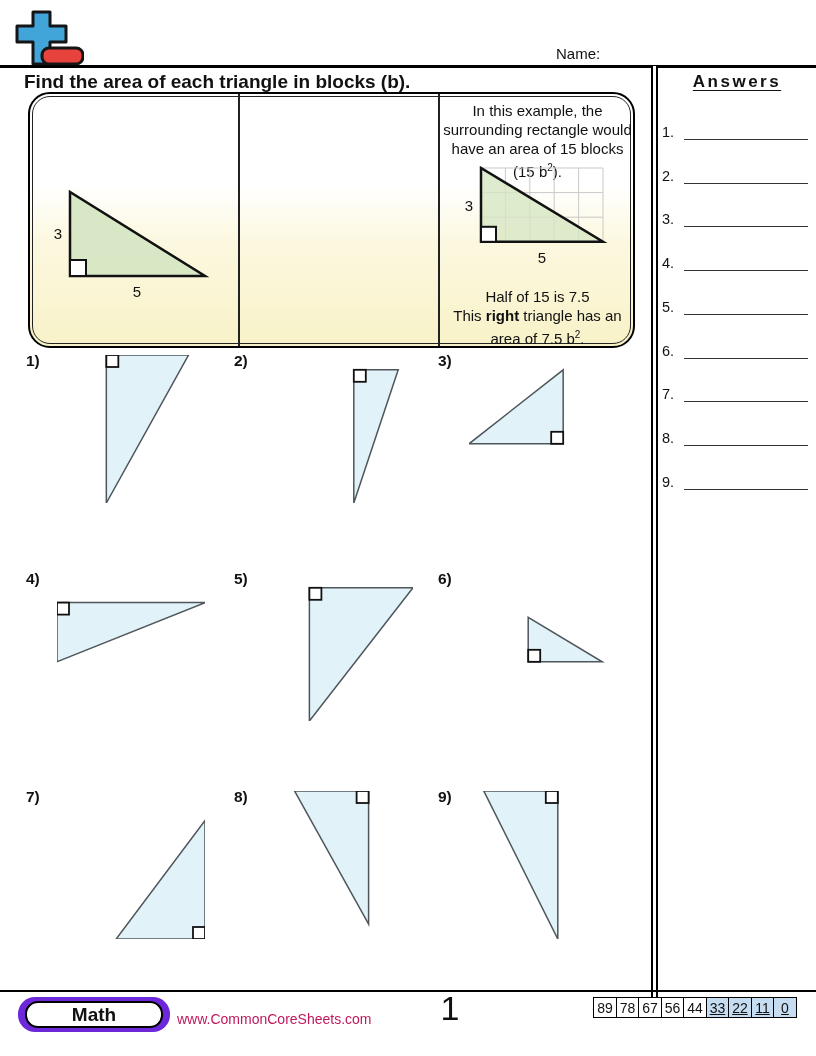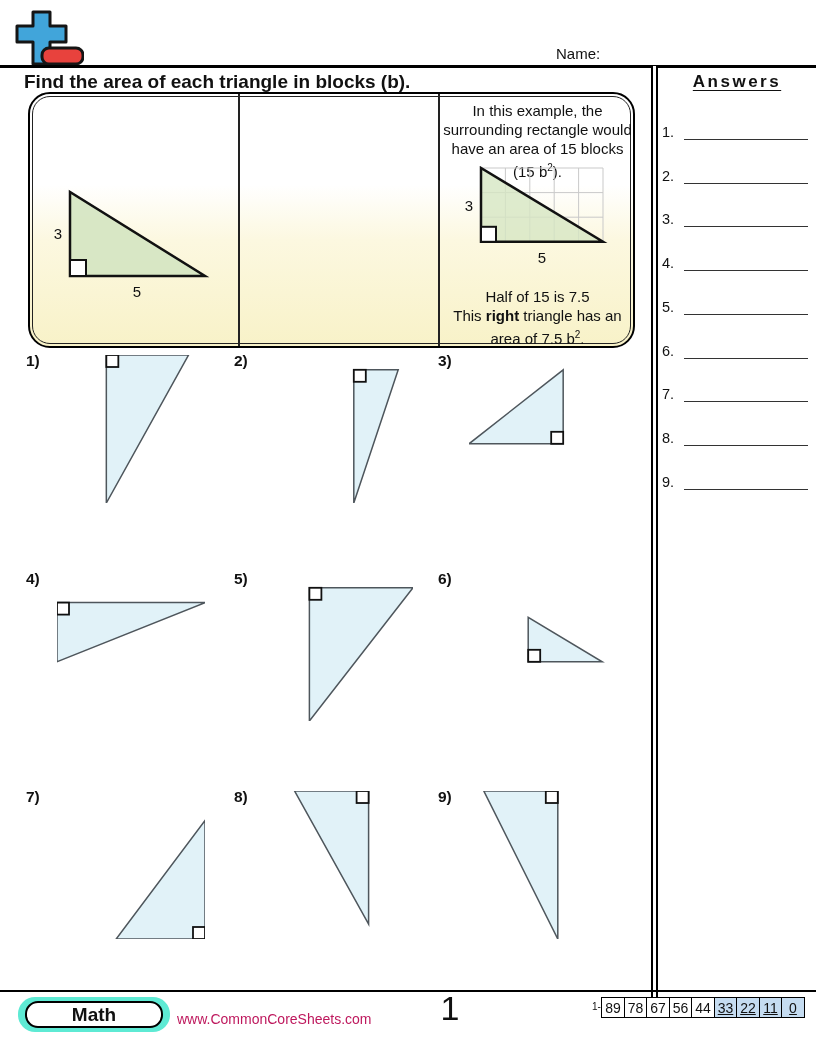--- a/index.html
+++ b/index.html
@@ -40,31 +40,31 @@
              border-left:2px solid #000;border-right:2px solid #000;background:#fff;box-sizing:content-box;}
   .answers-panel{position:absolute;left:658px;top:68px;width:158px;height:930px;}
   .answers-title{margin-top:4px;text-align:center;font-size:17px;font-weight:bold;
                  letter-spacing:2.5px;text-decoration:underline;text-underline-offset:3px;}
   .answer-row{position:absolute;left:4px;width:146px;height:20px;display:flex;align-items:flex-end;}
   .answer-num{width:18px;font-size:14.5px;}
   .answer-blank{flex:1;height:17px;border-bottom:1.5px solid #333;margin-left:4px;}
 
   
   .footer-line{position:absolute;left:0;top:990px;width:816px;height:2px;background:#000;}
-  .badge{position:absolute;left:18px;top:997px;width:152px;height:35px;background:#5eead4;border-radius:17px;}
+  .badge{position:absolute;left:18px;top:997px;width:152px;height:35px;background:#6d28d9;border-radius:17px;}
   .badge-pill{position:absolute;left:7px;top:4px;right:7px;bottom:4px;background:#fff;
               border:2px solid #000;border-radius:13px;display:flex;align-items:center;
               justify-content:center;font-weight:bold;font-size:19px;}
   .website{position:absolute;left:177px;top:1011px;font-size:14px;color:#be185d;text-decoration:none;}
   .pagenum{position:absolute;left:400px;top:989px;width:100px;text-align:center;font-size:34px;}
   .score-label{position:absolute;left:556px;top:1001px;font-size:10px;margin-left:36px;}
   .score-table{position:absolute;left:589px;top:997px;display:flex;}
   .score-cell{width:22px;height:19px;border:1.5px solid #000;margin-left:-1.5px;font-size:14px;
               display:flex;align-items:center;justify-content:center;background:#fff;}
-  .score-cell:first-child{margin-left:12px;}
+  .score-cell:first-child{margin-left:4px;}
   .score-cell.hl{background:#c5dcf1;text-decoration:underline;}
 </style>
 </head>
 <body>
 
 <div class="page">
 
   <div class="logo">
     <svg width="72" height="60">
       <path d="M21 4 h17 v14 h16 v16 h-16 v22 h-17 v-22 H5 v-16 h16 Z" fill="#41a5da" stroke="#151515" stroke-width="3" stroke-linejoin="round"></path>

